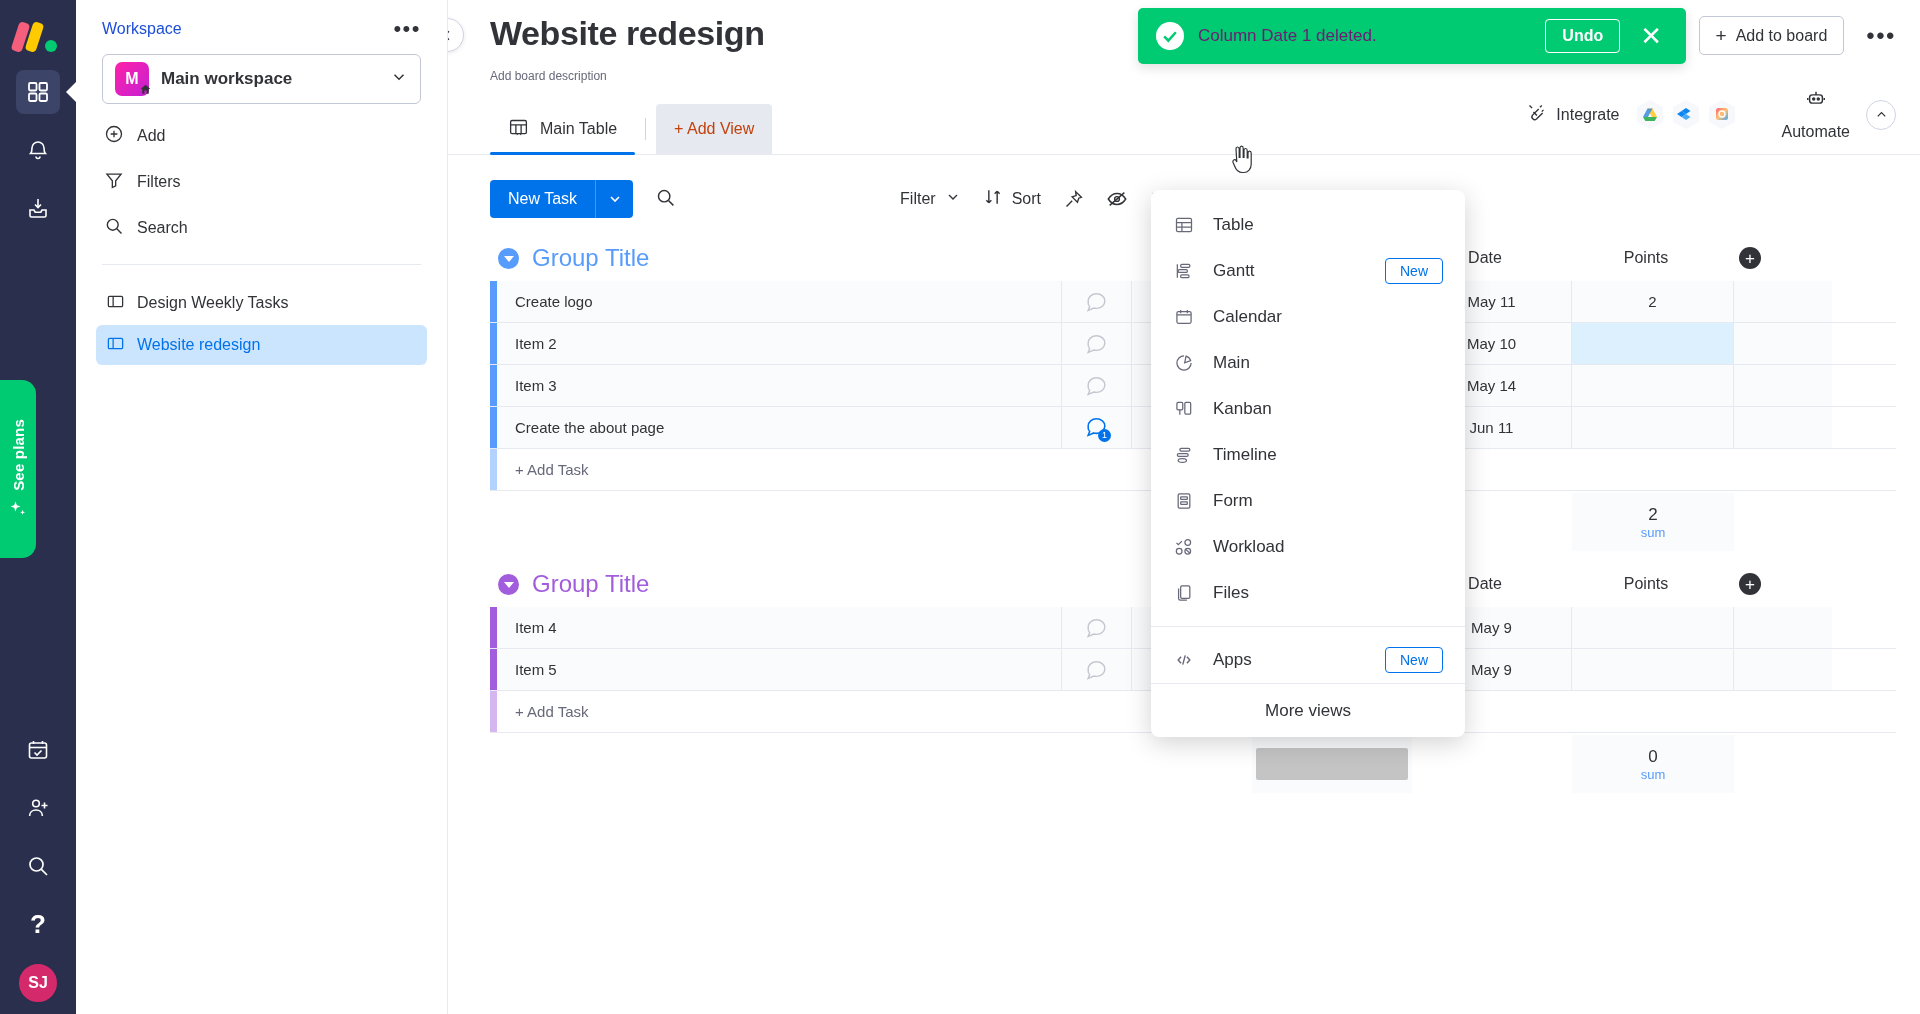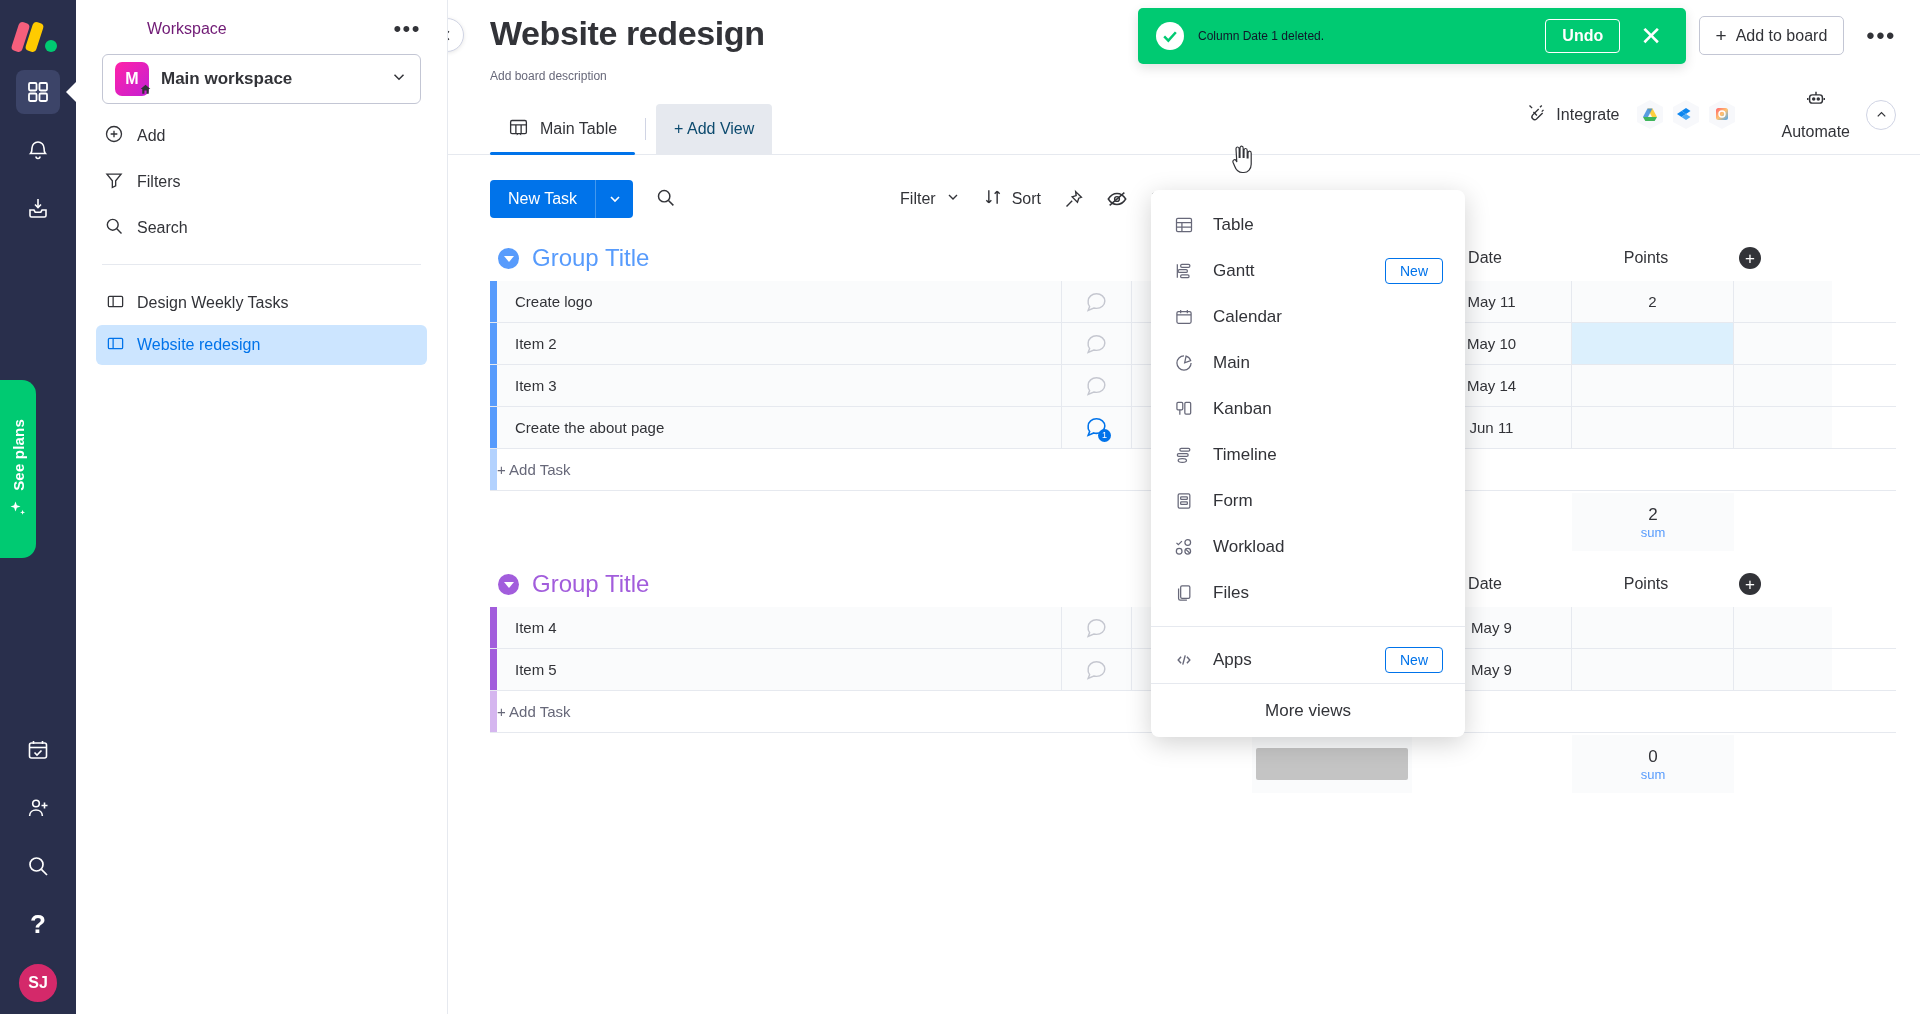--- a/index.html
+++ b/index.html
@@ -59,21 +59,21 @@
   }
 
   
   .sidebar {
     width: 372px; flex: 0 0 372px; height: 1014px;
     background: #ffffff; border-right: 1px solid #e6e9ef;
     padding: 14px 26px 0 26px; position: relative;
   }
   .sb-head { display: flex; align-items: center; justify-content: space-between;
     height: 30px; }
-  .sb-head-title { font-size: 16px; color: #701a75; margin-left: 45px; }
+  .sb-head-title { font-size: 16px; color: #1d4ed8; }
   .sb-dots { font-size: 22px; letter-spacing: 1.5px; color: #323338; cursor: pointer;
     line-height: 12px; }
   .ws-box {
     margin-top: 10px; height: 50px; border: 1px solid #c3c6d4; border-radius: 6px;
     display: flex; align-items: center; padding: 0 12px; gap: 12px; cursor: pointer;
   }
   .ws-ava { width: 34px; height: 34px; border-radius: 7px;
     background: linear-gradient(135deg,#ff22a8,#c520d4);
     color: #fff; font-weight: bold; font-size: 16px;
     display: flex; align-items: center; justify-content: center; position: relative; }
@@ -119,21 +119,21 @@
   
   .tabs-row { margin-top: 20px; padding-left: 42px; display: flex; align-items: flex-end;
     border-bottom: 1px solid #e6e9ef; height: 52px; position: relative; }
   .tab {
     display: flex; align-items: center; gap: 11px; font-size: 16px; color: #323338;
     height: 50px; padding: 0 18px; cursor: pointer; position: relative;
   }
   .tab.active:after { content:""; position: absolute; left: 0; right: 0; bottom: -1px;
     height: 3px; background: #0073ea; border-radius: 2px; }
   .tab-sep { width: 1px; height: 22px; background: #d0d4e4; margin: 0 10px 14px 10px; }
-  .tab.addview { background: #e6e9ef; border-radius: 4px 4px 0 0; color: #0c4a6e; }
+  .tab.addview { background: #e6e9ef; border-radius: 4px 4px 0 0; color: #c2410c; }
 
   .tabs-right { position: absolute; right: 24px; bottom: 8px; display: flex;
     align-items: center; gap: 8px; }
   .app-hex { width: 28px; height: 31px; display: inline-block; }
   .circle-btn { width: 30px; height: 30px; border-radius: 50%; border: 1px solid #d0d4e4;
     display: flex; align-items: center; justify-content: center; cursor: pointer; }
 
   
   .toolbar { display: flex; align-items: center; gap: 22px; padding: 18px 0 0 42px; height: 70px;}
   .newtask { display: flex; height: 38px; border-radius: 4px; overflow: hidden; cursor: pointer; }
@@ -161,21 +161,21 @@
   .row { display: flex; align-items: stretch; height: 42px; background: #fff;
     border-bottom: 1px solid #e6e9ef; }
   .row .lbar { width: 7px; flex: 0 0 7px; }
   .cell { border-right: 1px solid #e6e9ef; display: flex; align-items: center;
     justify-content: center; font-size: 15px; color: #323338; background: #fff; }
   .cell.name { justify-content: flex-start; padding-left: 18px; background: #fafbfc; }
   .cell.shaded { background: #fafbfc; }
   .cell.status { color: #fff; font-size: 14px; }
   .add-row { display: flex; height: 42px; border-bottom: 1px solid #e6e9ef; background: #fff; }
   .add-row .lbar { width: 7px; flex: 0 0 7px; }
-  .add-row .txt { display: flex; align-items: center;
+  .add-row .txt { padding-left: 18px; display: flex; align-items: center;
     font-size: 15px; color: #676879; cursor: pointer; }
 
   .sum-row { display: flex; height: 58px; margin-top: 2px; }
   .sum-cell { display: flex; flex-direction: column; align-items: center;
     justify-content: center; background: #fafbfc; }
   .sum-val { font-size: 17px; color: #323338; }
   .sum-lbl { font-size: 13px; color: #579bfc; }
   .statbar { width: 152px; height: 32px; display: flex; border-radius: 2px; overflow: hidden; }
 
   .plus-col { width: 46px; display: flex; align-items: center; justify-content: center; }
@@ -185,21 +185,21 @@
 
   
   .toast {
     position: absolute; left: 690px; top: 8px; z-index: 90;
     width: 548px; height: 56px; background: #00ca72; border-radius: 5px;
     display: flex; align-items: center; padding: 0 18px; gap: 14px;
     box-shadow: 0 4px 12px rgba(0,0,0,.12);
   }
   .toast-check { width: 28px; height: 28px; border-radius: 50%; background: #fff;
     display: flex; align-items: center; justify-content: center; }
-  .toast-msg { flex: 1; color: #0f172a; font-size: 12px; }
+  .toast-msg { flex: 1; color: #701a75; font-size: 17px; }
   .toast-undo { border: 1px solid #fff; border-radius: 4px; color: #fff;
     font-size: 16px; font-weight: bold; padding: 7px 16px; cursor: pointer; }
   .toast-x { color: #fff; font-size: 26px; cursor: pointer; line-height: 1; padding: 0 6px; }
 
   
   .menu {
     position: absolute; left: 703px; top: 190px; width: 314px; z-index: 80;
     background: #fff; border-radius: 8px; box-shadow: 0 6px 26px rgba(0,0,0,.18);
     padding: 12px 0 0 0;
   }

